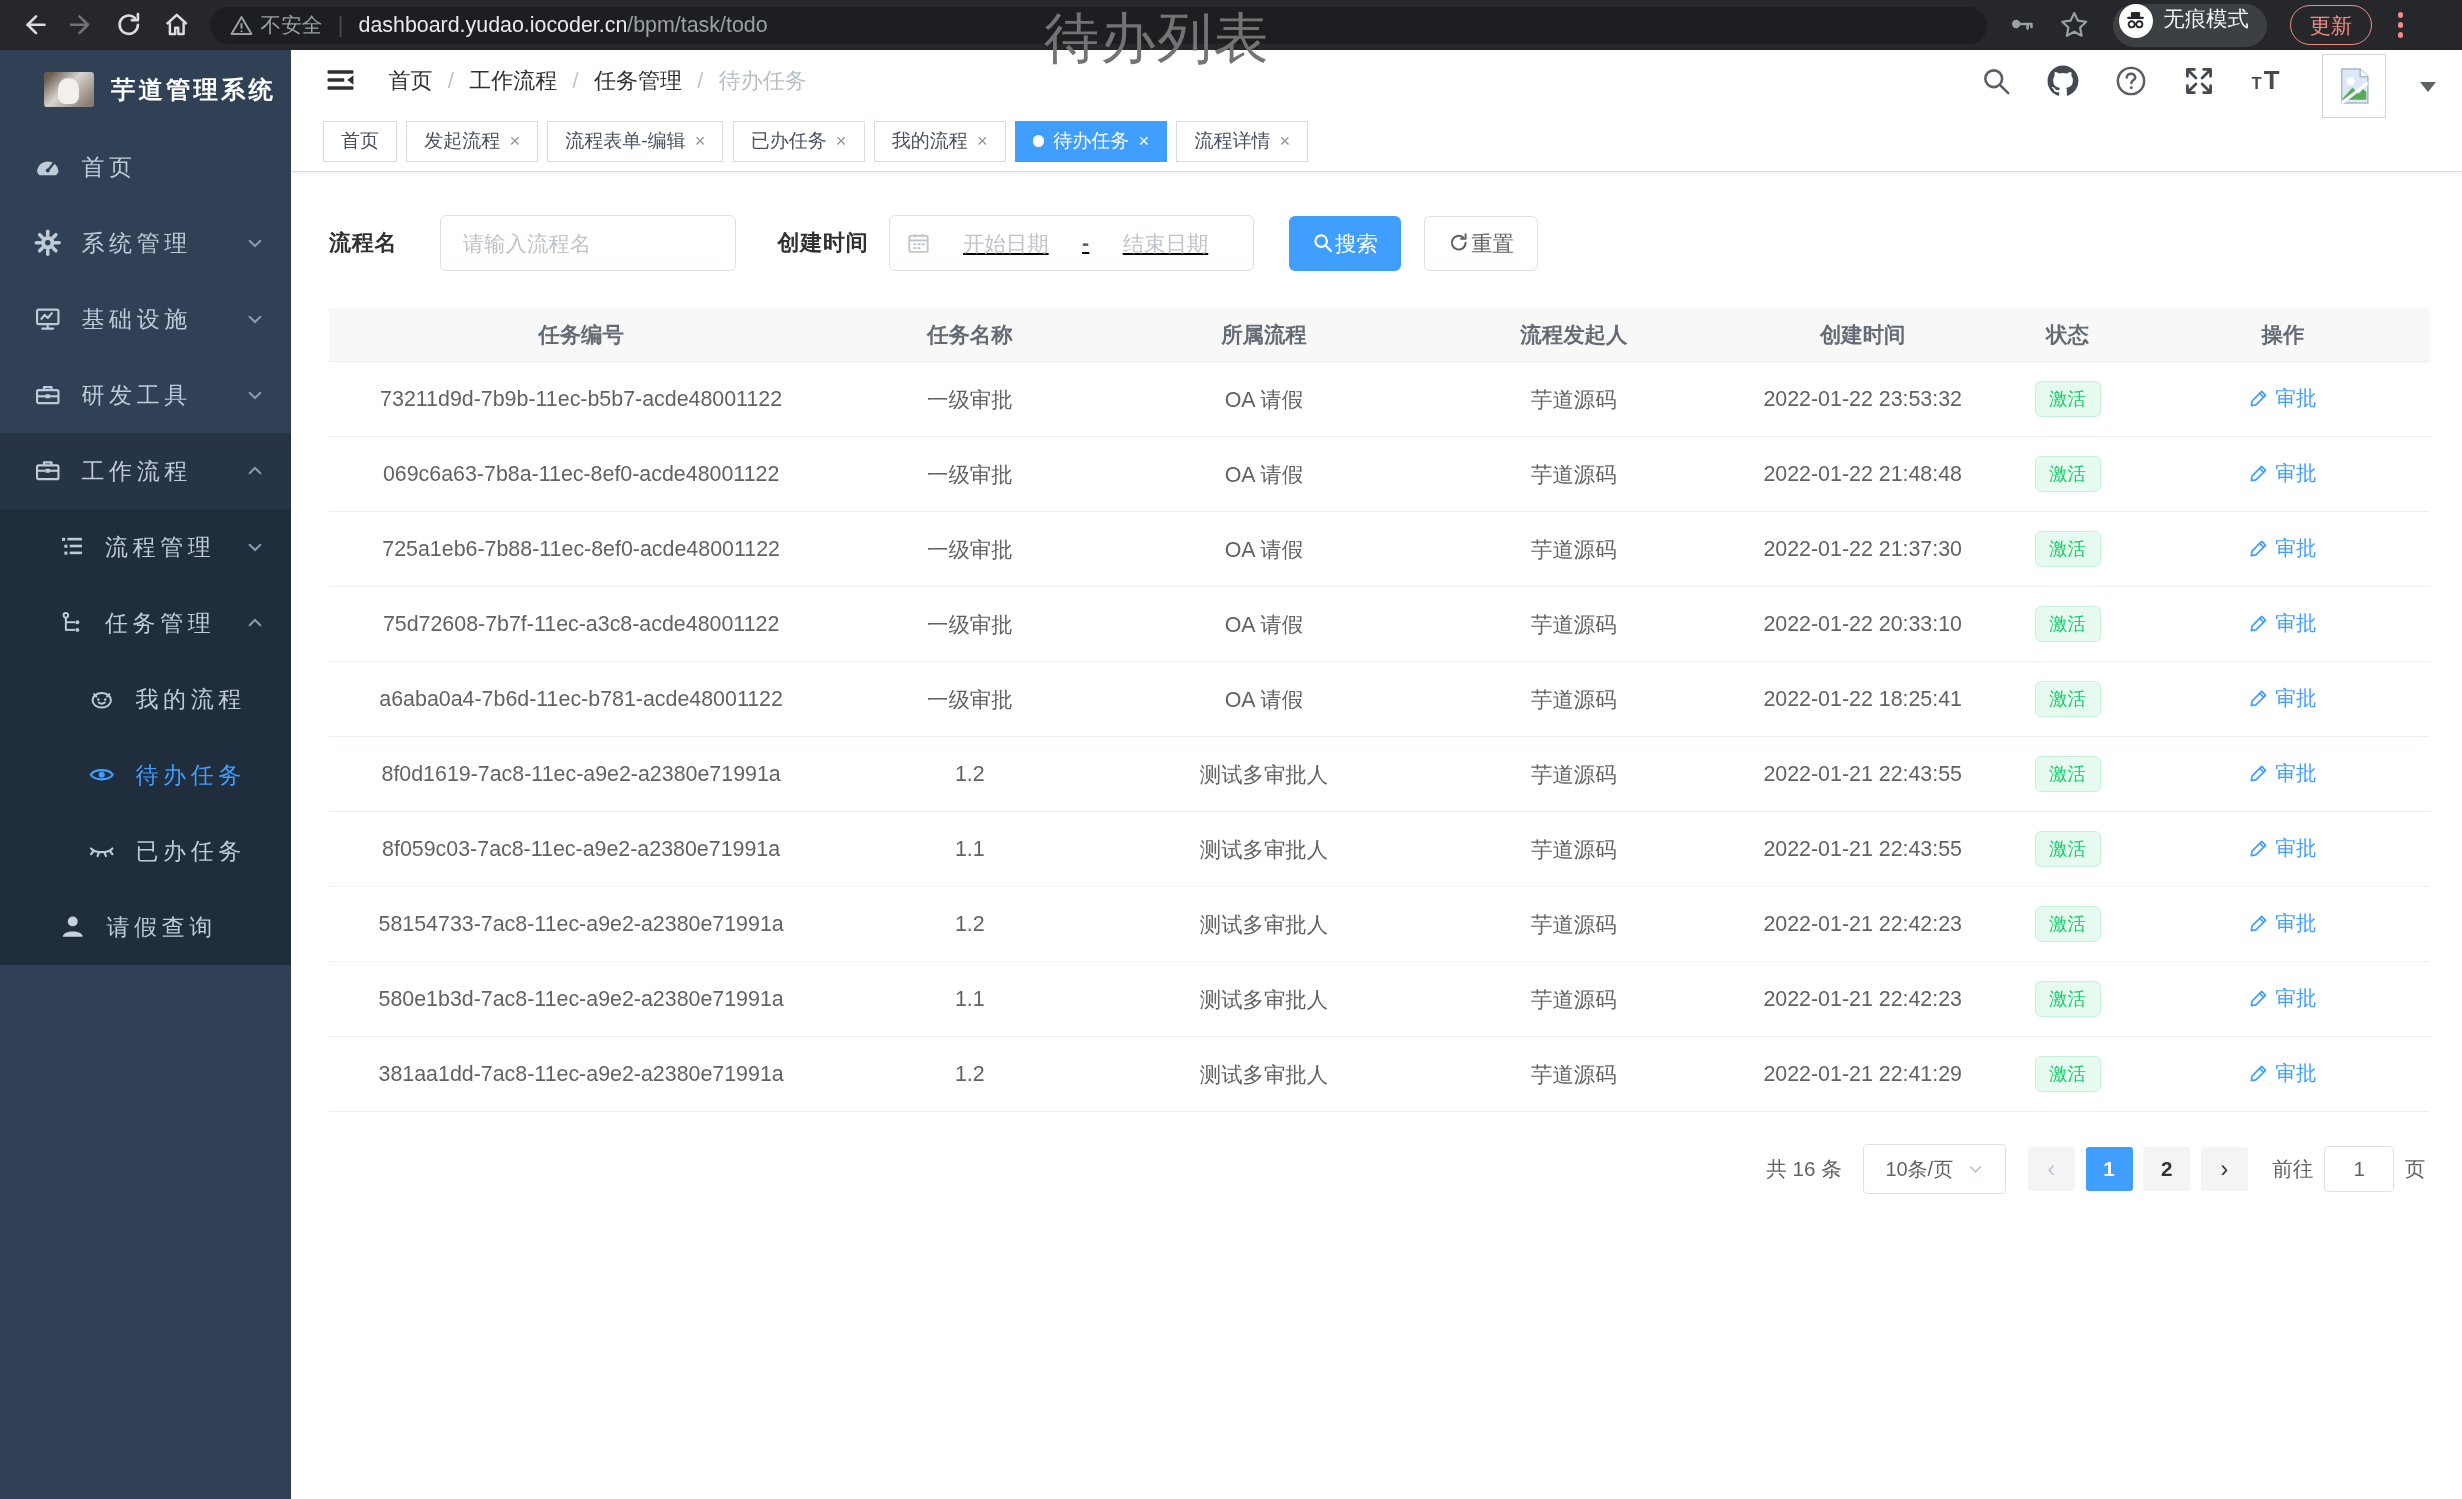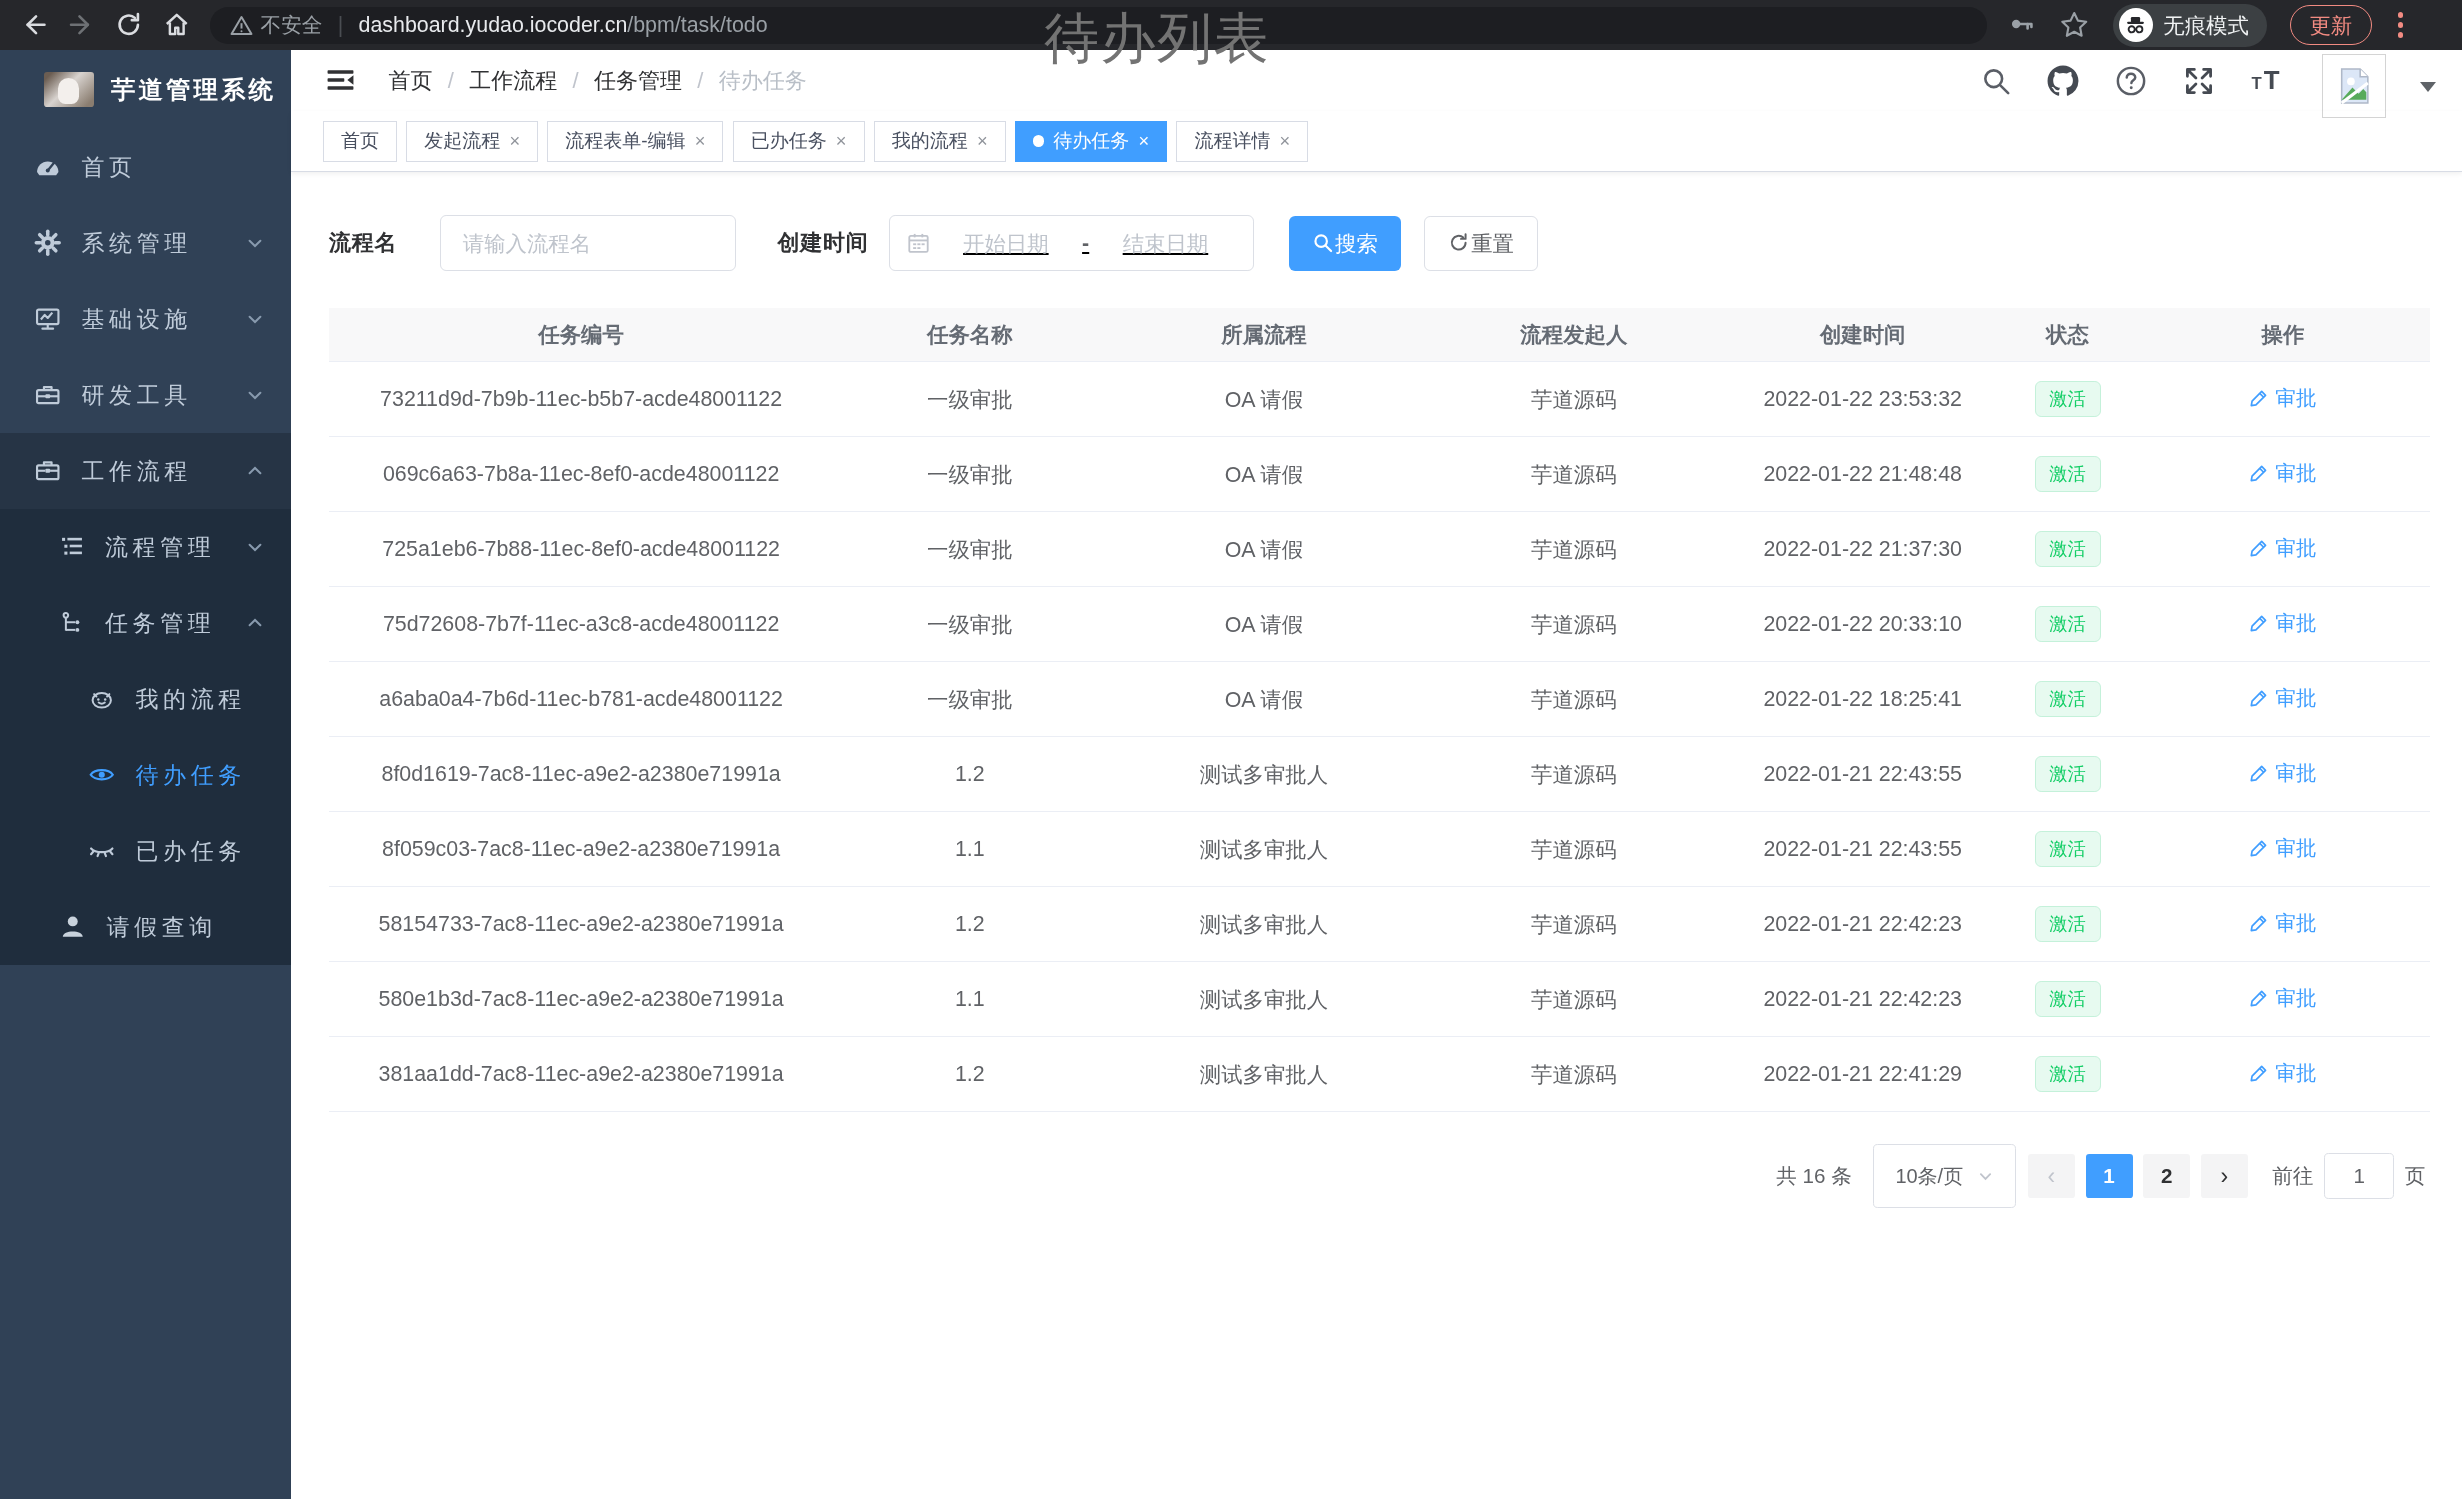--- a/index.html
+++ b/index.html
@@ -8,21 +8,21 @@
 
   
   .chrome { position:relative; height:50px; background:#26272b; display:flex; align-items:center; padding:0 20px; gap:20px; }
   .chrome .nav-ic { width:27.5px; height:27.5px; flex:0 0 auto; }
   .urlbar { flex:1; height:37px; background:#1d1e22; border-radius:18.3px; display:flex; align-items:center; padding:0 20px; gap:10.7px; max-width:1777px; }
   .urlbar .warn { display:flex; align-items:center; gap:7.6px; color:#9aa0a6; font-size:20.6px; }
   .urlbar .sep { color:#4a4d52; font-size:21.4px; padding:0 4.6px; }
   .url { font-size:21.4px; color:#e8eaed; white-space:nowrap; }
   .url .path { color:#9aa0a6; }
   .chrome-right { display:flex; align-items:center; gap:23px; }
-  .incog { height:43px; background:#3c4043; border-radius:21.4px; display:flex; align-items:center; gap:10.7px; padding:0 18.3px 0 6.1px; }
+  .incog { height:43px; background:#3c4043; border-radius:21.4px; display:flex; gap:10.7px; padding:0 18.3px 0 6.1px; }
   .incog .cir { width:34px; height:34px; border-radius:50%; background:#fff; display:flex; align-items:center; justify-content:center; }
   .incog span { color:#f1f3f4; font-size:21.4px; }
   .updbtn { height:40px; border:1.5px solid #f28b82; color:#f28b82; border-radius:20px; padding:0 18.3px; font-size:21.4px; display:flex; align-items:center; }
   .kebab { display:flex; flex-direction:column; gap:4.6px; padding:3.1px; }
   .kebab i { width:5.3px; height:5.3px; border-radius:50%; background:#f28b82; }
 
   
   .annotation { position:absolute; left:1044px; top:1.5px; font-size:55px; color:#737373; z-index:50; font-weight:500; letter-spacing:1.5px; }
 
   
@@ -87,21 +87,21 @@
   .tr { height:75px; border-top:1.5px solid #ebeef5; }
   .tr:first-of-type { border-top:none; }
   .td { font-size:21.4px; color:#606266; text-align:center; overflow:hidden; white-space:nowrap; }
   .c0{width:24%;} .c1{width:13%;} .c2{width:15%;} .c3{width:14.5%;} .c4{width:13%;} .c5{width:6.5%;} .c6{width:14%;}
   .badge { display:inline-block; padding:7.6px 13.7px; font-size:18.3px; border-radius:6.1px; color:#13ce66; background:#e7faf0; border:1.5px solid #c4f1da; line-height:1; }
   .act-link { color:#409eff; font-size:20.6px; display:inline-flex; align-items:center; gap:6.1px; cursor:pointer; }
 
   
   .pager { margin-top:32px; display:flex; align-items:center; justify-content:flex-end; gap:10.7px; padding-right:4.6px; }
   .total { font-size:20.6px; color:#606266; margin-right:10.7px; }
-  .psize { width:143px; height:64px; border:1.5px solid #dcdfe6; border-radius:4.6px; display:flex; align-items:center; justify-content:center; gap:13.7px; font-size:20px; color:#606266; margin-right:1px; }
+  .psize { width:143px; height:50px; border:1.5px solid #dcdfe6; border-radius:4.6px; display:flex; align-items:center; justify-content:center; gap:13.7px; font-size:20px; color:#606266; margin-right:11px; }
   .pbtn { min-width:47px; height:44px; border-radius:3.1px; background:#f4f4f5; display:flex; align-items:center; justify-content:center; font-size:20.6px; color:#303133; font-weight:700; cursor:pointer; }
   .pbtn.arrow { color:#303133; font-weight:400; font-size:23px; }
   .pbtn.disabled { color:#c0c4cc; }
   .pbtn.active { background:#409eff; color:#fff; }
   .goto { font-size:20.6px; color:#606266; margin-left:13.7px; }
   .goto-inp { width:70px; height:46px; border:1.5px solid #dcdfe6; border-radius:4.6px; display:flex; align-items:center; justify-content:center; font-size:20.6px; color:#606266; }
   .psuf { font-size:20.6px; color:#606266; }
 </style>
 </head>
 <body>

